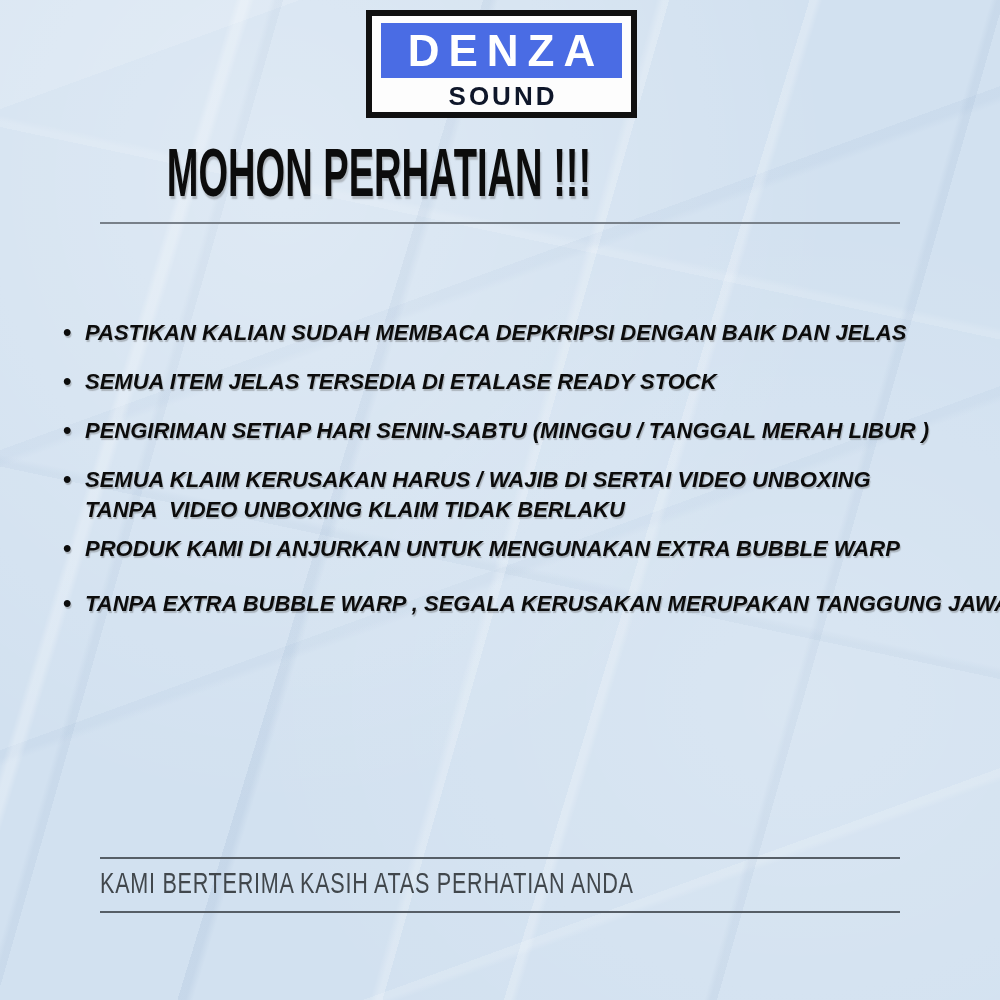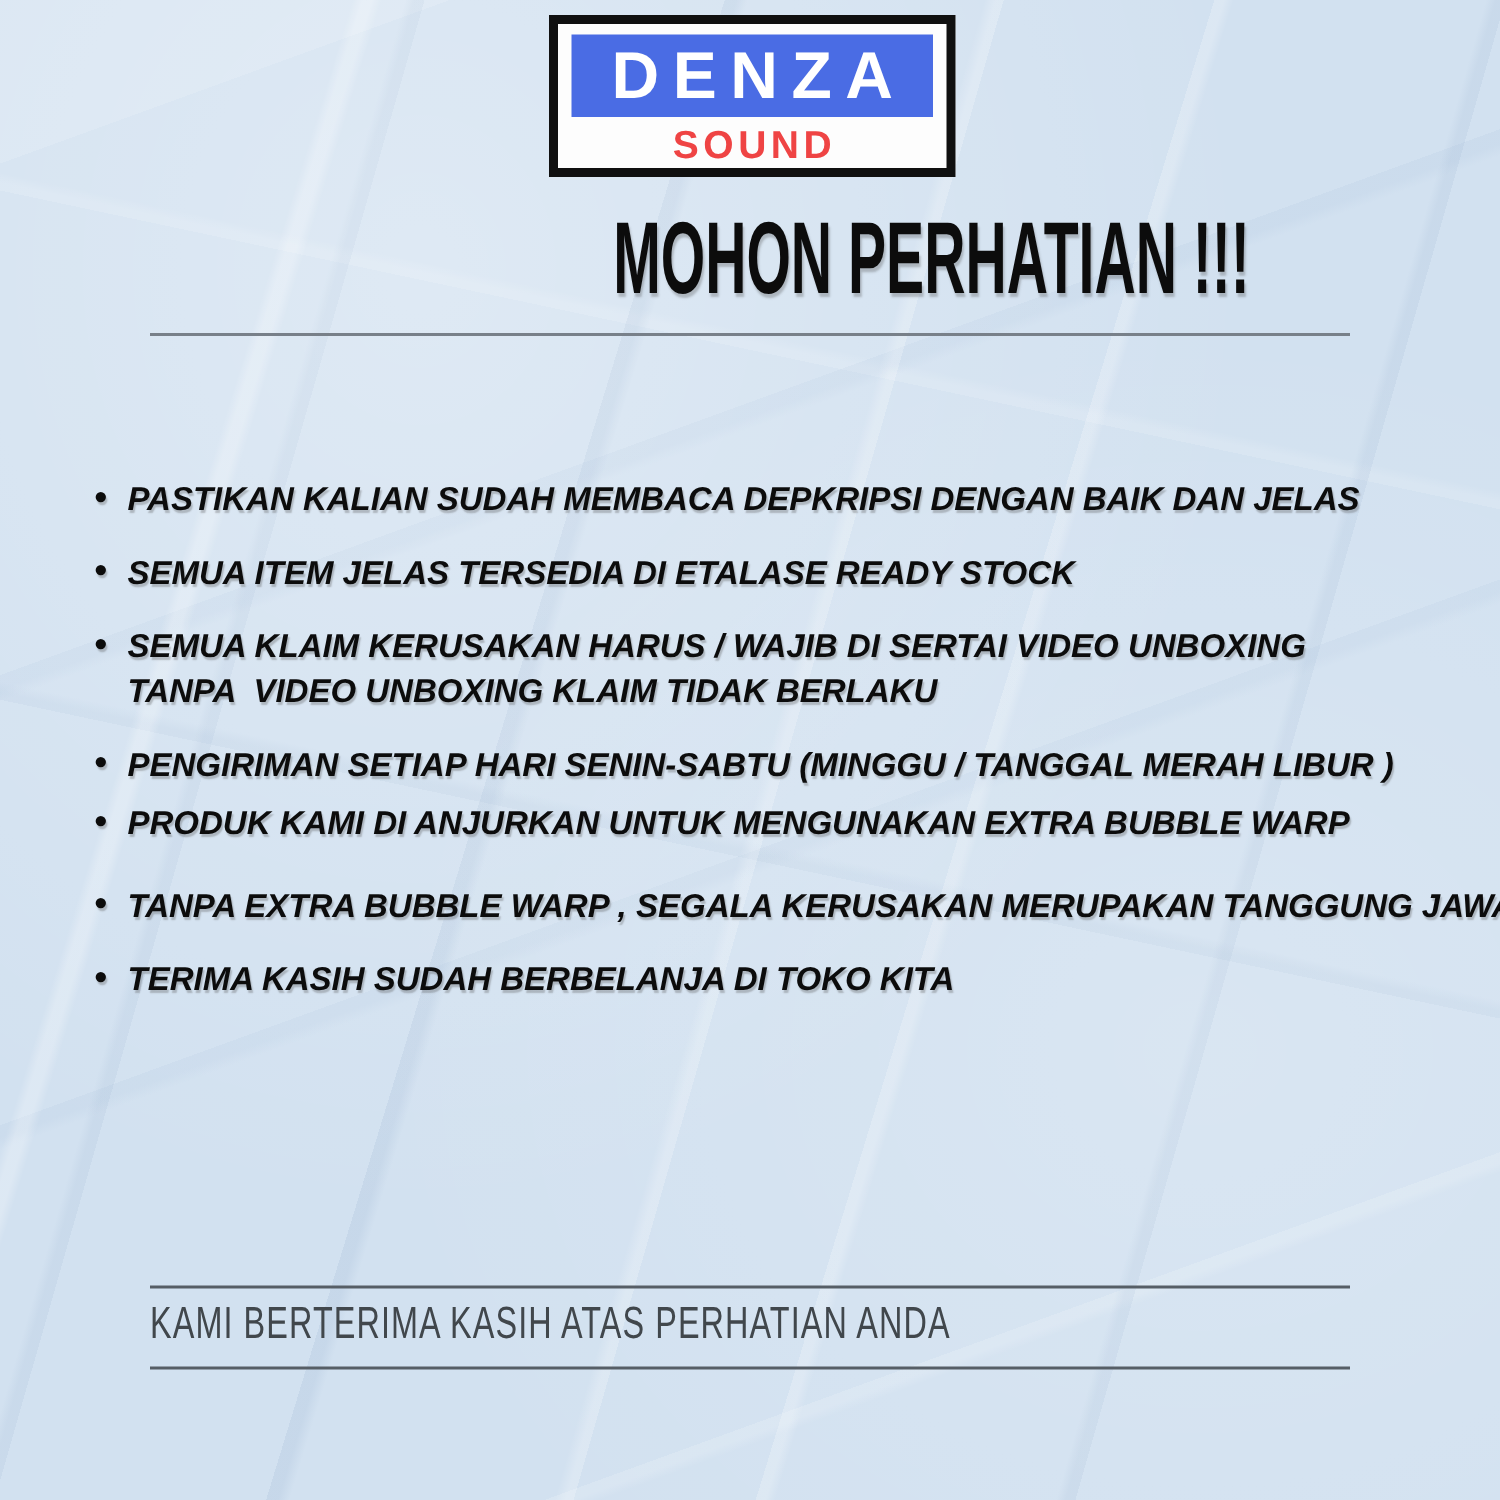--- a/index.html
+++ b/index.html
@@ -38,26 +38,26 @@
   .logo-blue {
     background: var(--logo-blue);
     width: 100%; height: 62px;
     display: flex; align-items: center; justify-content: center;
   }
   .logo-denza {
     color: #ffffff; font-weight: bold; font-size: 44px; line-height: 1;
     letter-spacing: 9px; text-indent: 9px;
   }
   .logo-sound {
-    color: #ef4444; font-weight: bold; font-size: 26px; line-height: 1;
+    color: #0f172a; font-weight: bold; font-size: 26px; line-height: 1;
     letter-spacing: 3px; text-indent: 3px; margin-top: 5px;
   }
 
   
-  .title-wrap { position: absolute; left: 0; top: 138px; width: 1000px; text-align: right; }
+  .title-wrap { position: absolute; left: 0; top: 138px; width: 1000px; text-align: left; }
   .title {
     display: inline-block;
     font-weight: bold; font-size: 68px; line-height: 1;
     color: var(--text);
     transform: scaleX(0.56); transform-origin: 50% 50%;
     white-space: pre;
     text-shadow: 2px 3px 2px rgba(70,70,70,0.30);
   }
   .title-rule {
     position: absolute; left: 100px; top: 222px;
@@ -116,32 +116,29 @@
 <div class="title-rule"></div>
 
 <ul class="notice-list">
     <li class="notice-item">
       <span class="li-line">PASTIKAN KALIAN SUDAH MEMBACA DEPKRIPSI DENGAN BAIK DAN JELAS</span>
     </li>
     <li class="notice-item">
       <span class="li-line">SEMUA ITEM JELAS TERSEDIA DI ETALASE READY STOCK</span>
     </li>
     <li class="notice-item">
+      <span class="li-line">PENGIRIMAN SETIAP HARI SENIN-SABTU (MINGGU / TANGGAL MERAH LIBUR )</span>
+    </li>
+    <li class="notice-item">
       <span class="li-line">SEMUA KLAIM KERUSAKAN HARUS / WAJIB DI SERTAI VIDEO UNBOXING</span>
       <span class="li-line">TANPA  VIDEO UNBOXING KLAIM TIDAK BERLAKU</span>
-    </li>
-    <li class="notice-item">
-      <span class="li-line">PENGIRIMAN SETIAP HARI SENIN-SABTU (MINGGU / TANGGAL MERAH LIBUR )</span>
     </li>
     <li class="notice-item">
       <span class="li-line">PRODUK KAMI DI ANJURKAN UNTUK MENGUNAKAN EXTRA BUBBLE WARP</span>
     </li>
     <li class="notice-item">
       <span class="li-line">TANPA EXTRA BUBBLE WARP , SEGALA KERUSAKAN MERUPAKAN TANGGUNG JAWAB</span>
-    </li>
-    <li class="notice-item">
-      <span class="li-line">TERIMA KASIH SUDAH BERBELANJA DI TOKO KITA</span>
     </li>
   </ul>
 
 <div class="footer-rule footer-rule-top"></div>
 <span class="footer-text">KAMI BERTERIMA KASIH ATAS PERHATIAN ANDA</span>
 <div class="footer-rule footer-rule-bottom"></div>
 
 </body></html>

